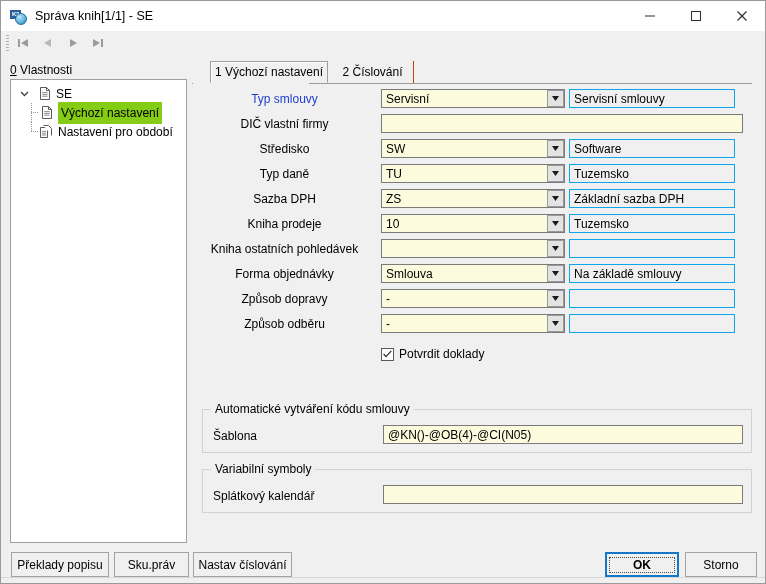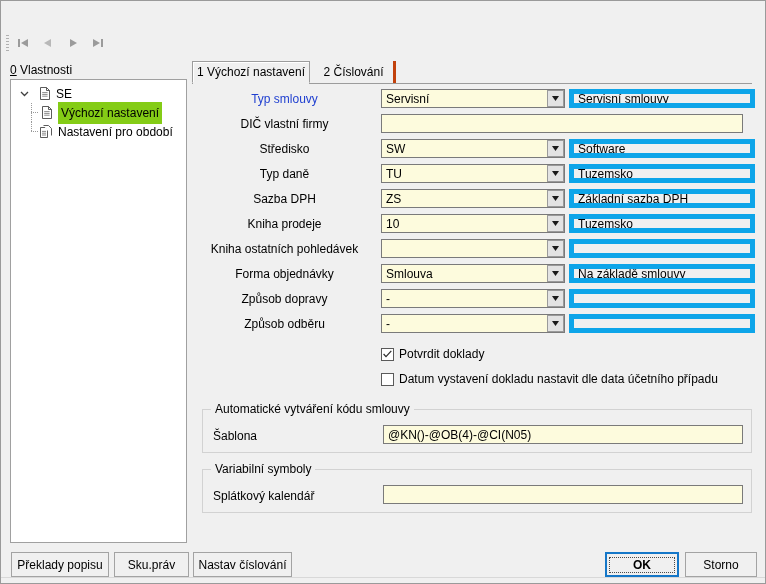--- a/index.html
+++ b/index.html
@@ -193,33 +193,34 @@
     position: absolute;
     top: 0;
     height: 22px;
     display: flex;
     align-items: center;
     justify-content: center;
     font-size: 12px;
     background: #f0f0f0;
     box-sizing: border-box;
     white-space: nowrap;
+    margin-left: 18px;
   }
   .tab.active {
     left: 0;
     width: 118px;
     border: 1px solid #9c9c9c;
     border-bottom: 1px solid #f0f0f0;
     background: #f0f0f0;
     box-shadow: inset 1px 1px 0 #ffffff;
   }
   .tab.inactive {
     left: 122px;
     width: 82px;
-    border-right: 3px solid #c2410c;
+    border-right: 1px solid #c2410c;
   }
   #tab-underline {
     position: absolute;
     left: 191px; top: 82px;
     width: 560px; height: 1px;
     background: #9c9c9c;
   }
   #tab-underline-mask {
     position: absolute;
     left: 192px; top: 82px;
@@ -285,24 +286,24 @@
     width: 362px;
     height: 19px;
     background: #fdfbdd;
     border: 1px solid #7a7a7a;
     box-sizing: border-box;
   }
   .desc {
     position: absolute;
     left: 377px;
     top: 0;
-    width: 186px;
+    width: 166px;
     height: 19px;
     background: #f0f0f0;
-    border: 5px solid #0ea5e9;
+    border: 1px solid #0ea5e9;
     box-sizing: border-box;
     display: flex;
     align-items: center;
     font-size: 12px;
     padding-left: 4px;
     white-space: nowrap;
     overflow: hidden;
     color: #000000;
   }
 
@@ -395,20 +396,45 @@
     height: 5px;
     background: #f0f0f0;
     border-top: 1px solid #d8d8d8;
   }
 </style>
 </head>
 <body>
 
 <div id="window">
 
+  <div id="titlebar">
+    <div id="app-icon">
+      <div class="k2badge">K2</div>
+      <div class="disc"></div>
+    </div>
+    <div id="title-text">Správa knih[1/1] - SE</div>
+    <div id="wincontrols">
+      <div class="wbtn">
+        <svg width="12" height="12" viewBox="0 0 12 12">
+            <line x1="1" y1="6" x2="11" y2="6" stroke="#2b2b2b" stroke-width="1"></line>
+          </svg>
+      </div>
+      <div class="wbtn">
+        <svg width="12" height="12" viewBox="0 0 12 12">
+            <rect x="1.5" y="1.5" width="9" height="9" fill="none" stroke="#2b2b2b" stroke-width="1"></rect>
+          </svg>
+      </div>
+      <div class="wbtn">
+        <svg width="12" height="12" viewBox="0 0 12 12">
+            <line x1="1.5" y1="1.5" x2="10.5" y2="10.5" stroke="#2b2b2b" stroke-width="1.1"></line>
+            <line x1="10.5" y1="1.5" x2="1.5" y2="10.5" stroke="#2b2b2b" stroke-width="1.1"></line>
+          </svg>
+      </div>
+    </div>
+  </div>
 
   <div id="navbar">
     <div id="grip"></div>
     <div class="navbtn">
       <svg width="14" height="12" viewBox="0 0 14 12">
           <rect x="2" y="2" width="2" height="8" fill="#9b9b9b"></rect>
           <polygon points="12,2 12,10 5,6" fill="#9b9b9b"></polygon>
         </svg>
     </div>
     <div class="navbtn">
@@ -618,24 +644,20 @@
   </div>
 
   <div class="checkrow" style="top:346px;">
     <span class="cbox">
       <svg width="9" height="8" viewBox="0 0 9 8">
           <polyline points="0.6,4 3,6.6 8.3,0.8" fill="none" stroke="#2b2b2b" stroke-width="1.2"></polyline>
         </svg>
     </span>
     <span>Potvrdit doklady</span>
   </div>
-  <div class="checkrow" style="top:371px;">
-    <span class="cbox"></span>
-    <span>Datum vystavení dokladu nastavit dle data účetního případu</span>
-  </div>
 
   <div class="groupbox" style="left:201px; top:408px; width:550px; height:44px;">
     <span class="gtitle">Automatické vytváření kódu smlouvy</span>
     <span class="glabel" style="left:10px; top:19px;">Šablona</span>
     <span class="gfield" style="left:180px; top:15px; width:360px; height:19px;">@KN()-@OB(4)-@CI(N05)</span>
   </div>
 
   <div class="groupbox" style="left:201px; top:468px; width:550px; height:44px;">
     <span class="gtitle">Variabilní symboly</span>
     <span class="glabel" style="left:10px; top:19px;">Splátkový kalendář</span>

